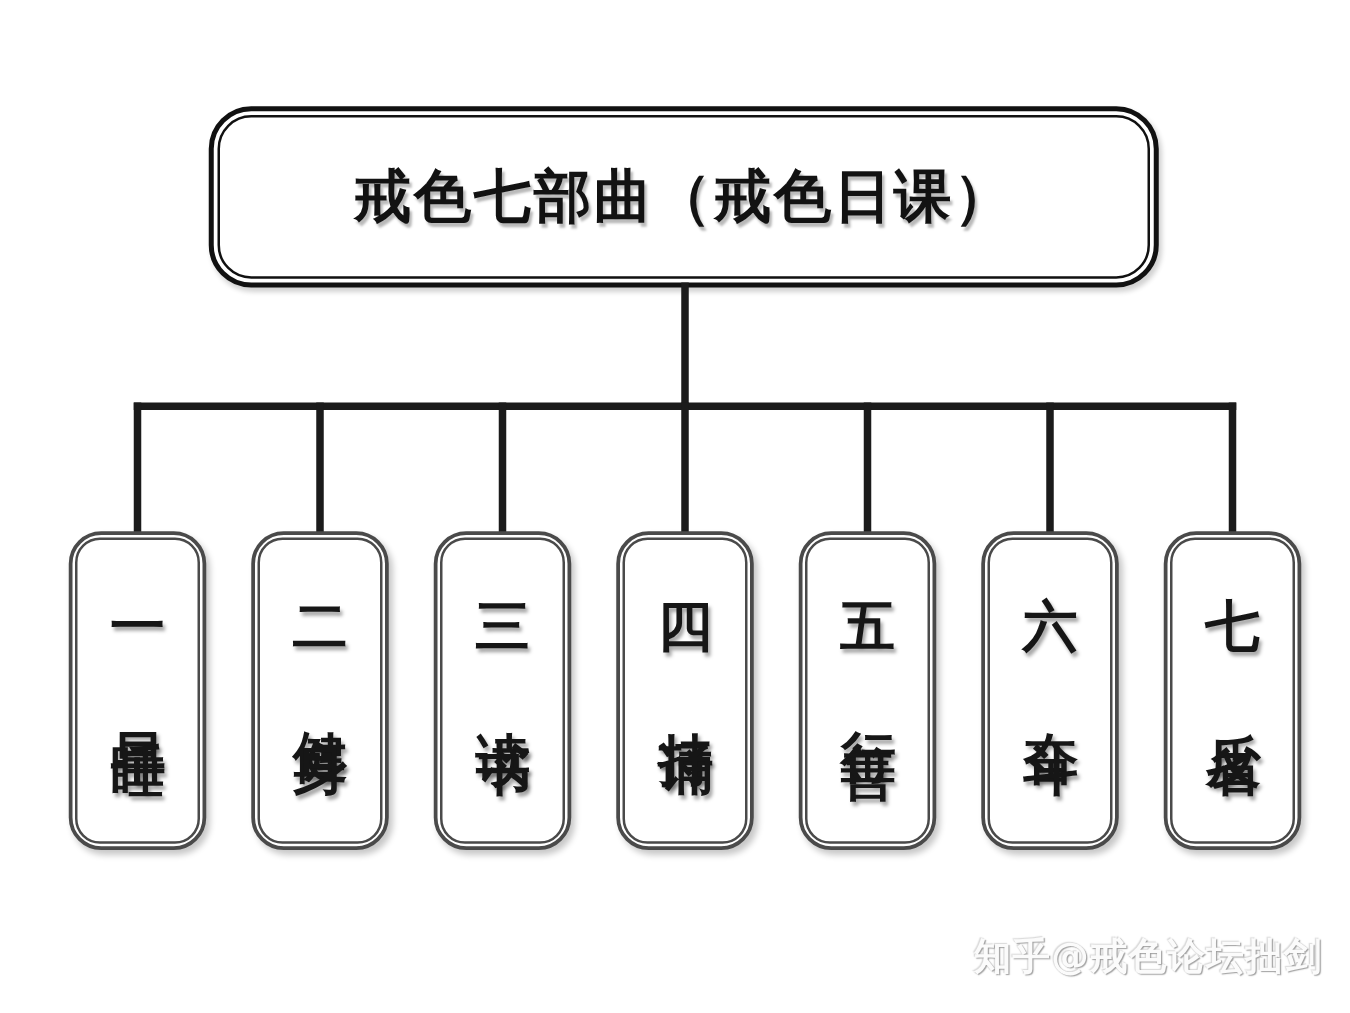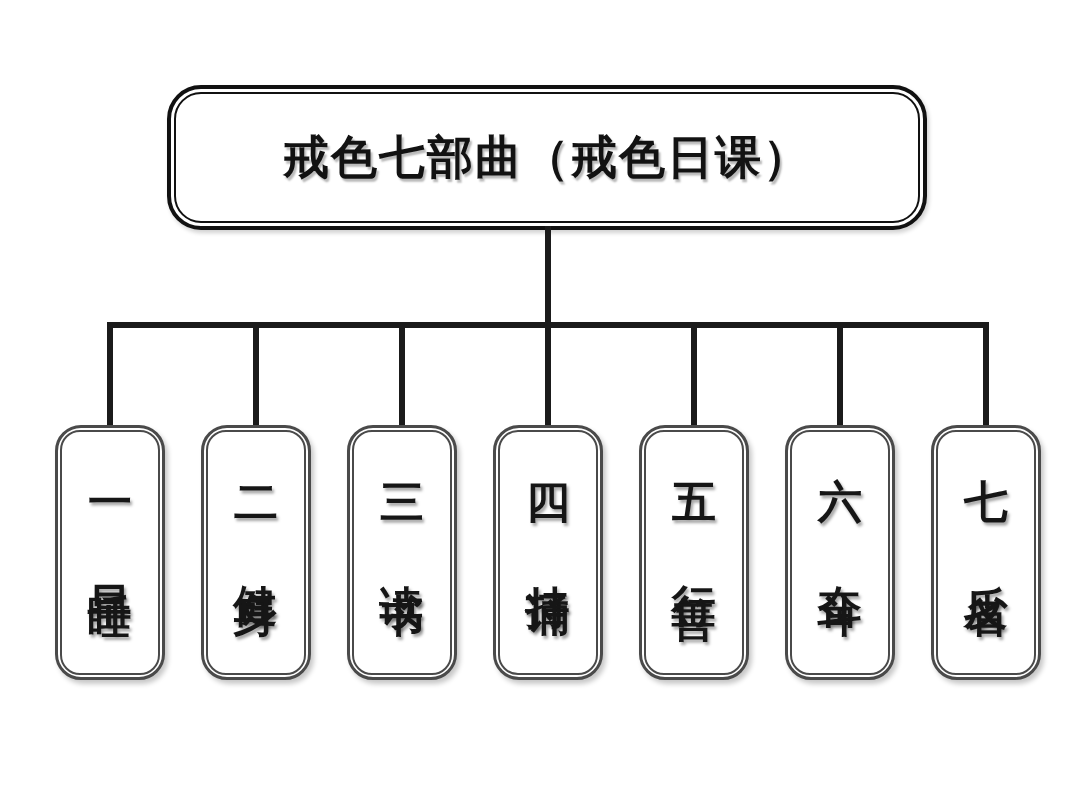--- a/index.html
+++ b/index.html
@@ -163,14 +163,15 @@
     </div>
   </div>
 
   <div class="node" style="left:931px">
     <div class="node-inner">
       <span class="node-num">七</span>
       <span class="node-word">反省</span>
     </div>
   </div>
 
+  <div class="watermark">知乎@戒色论坛拙剑</div>
 
 </div>
 
 </body></html>

